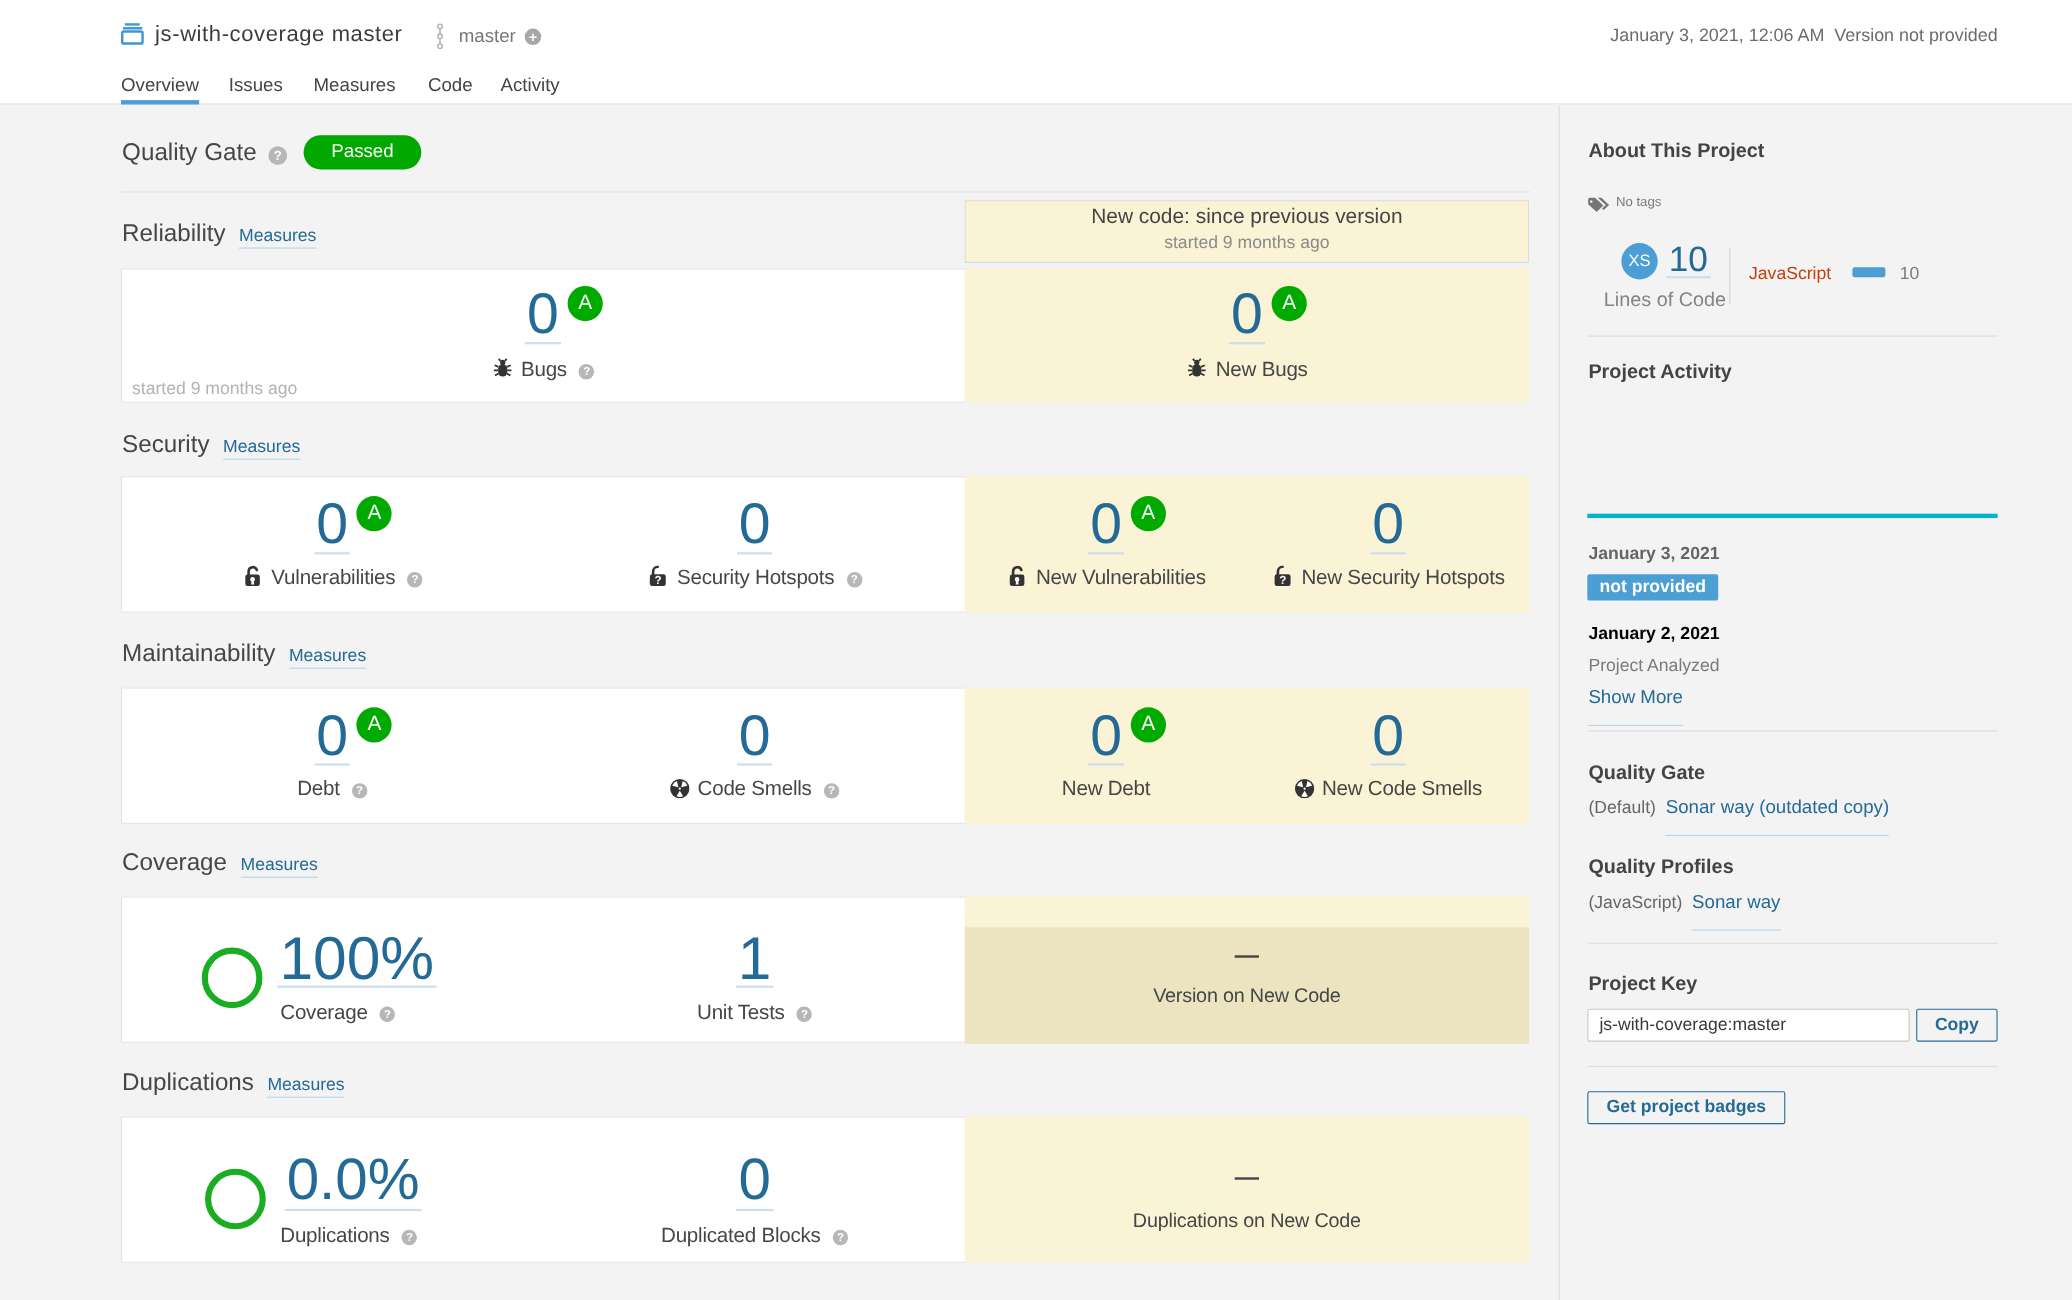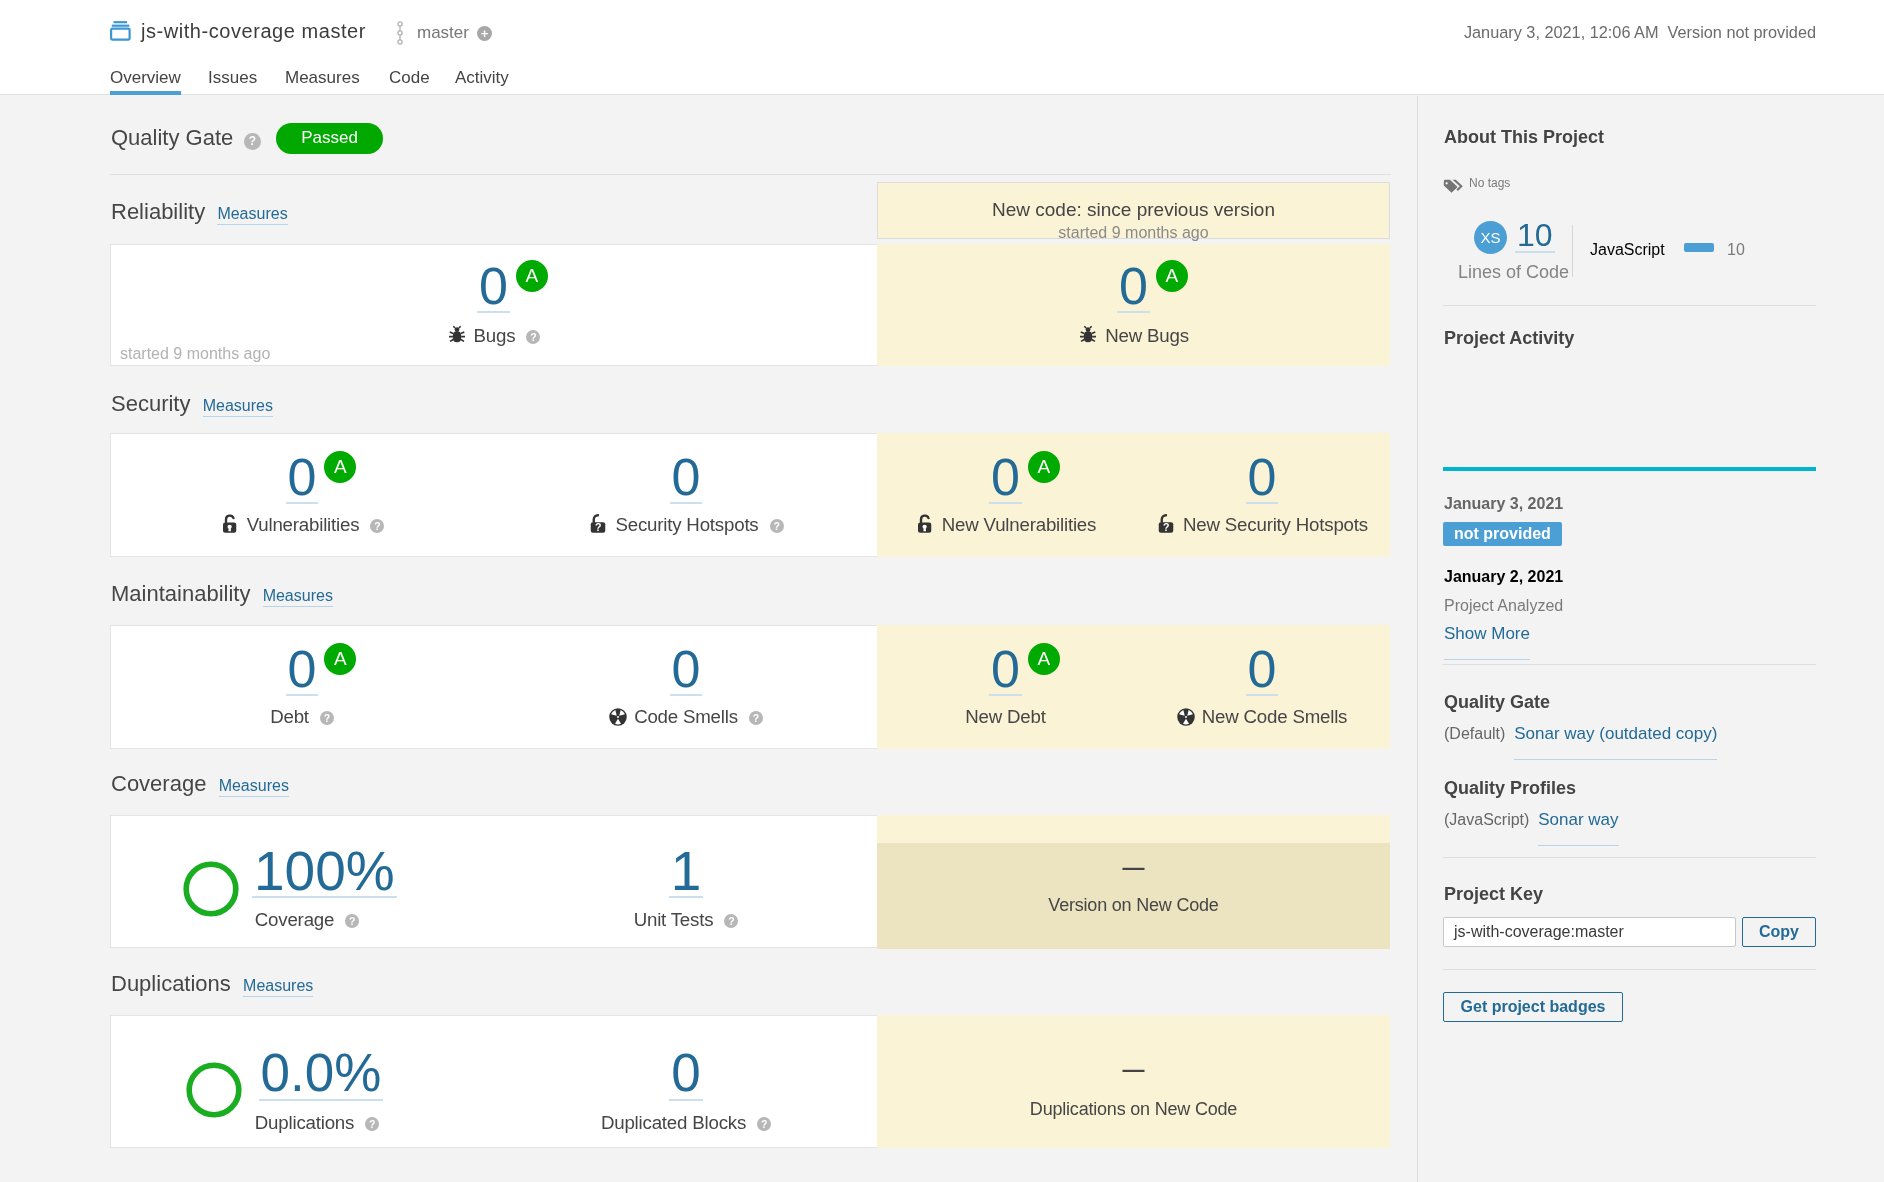--- a/index.html
+++ b/index.html
@@ -66,21 +66,21 @@
   <div class="tab" style="left:455px;">Activity</div>
   <div id="tabline"></div>
 </div>
 
 <div class="abs" style="left:111px; top:125px; font-size:22px; color:#464646;">Quality Gate</div>
 <div class="abs help" style="left:244px; top:133px; width:17px; height:17px; line-height:17px; font-size:12px;">?</div>
 <div class="abs" style="left:276px; top:123px; width:107px; height:31px; border-radius:16px; background:#00a800; color:#fff; font-size:17px; text-align:center; line-height:30px;">Passed</div>
 <div class="abs" style="left:110px; top:174px; width:1281px; height:1px; background:#e0e0e0;"></div>
 
 <div class="abs" style="left:877px; top:182px; width:513px; height:57px; background:#fbf3d5; border:1px solid #dcdcdc; text-align:center;">
-  <div style="font-size:19px; color:#444; margin-top:16px;">New code: since previous version</div>
+  <div style="font-size:19px; color:#444; margin-top:4px;">New code: since previous version</div>
   <div style="font-size:16px; color:#8a8a8a; margin-top:3px;">started 9 months ago</div>
 </div>
 
 <div class="shead" style="left:111px; top:199px;">Reliability&nbsp; <span class="mlink">Measures</span></div>
 <div class="card" id="card-rel" style="top:244px; height:122px;">
   <div class="leak" style="right:-1px; top:-1px; width:513px; height:122px;"></div>
 </div>
 
 <div class="shead" style="left:111px; top:391px;">Security&nbsp; <span class="mlink">Measures</span></div>
 <div class="card" id="card-sec" style="top:433px; height:124px;">
@@ -227,21 +227,21 @@
     <path d="M0.8 2.4 c0 -0.9 0.7 -1.6 1.6 -1.6 h4.6 l7.6 7.1 -6.1 5.9 -7.7 -7.2 z M3.6 3.1 a1.15 1.15 0 1 0 0.01 0 z" fill-rule="evenodd"></path>
     <path d="M9.5 0.8 h3.3 l7 6.5 -4.9 4.7 -1.5 -1.4 3.4 -3.3 -7.3 -6.5 z"></path>
   </svg>
 </div>
 <div class="sb" style="left:1469px; top:176px; font-size:12px; color:#7a7a7a;">No tags</div>
 
 <div class="sb" style="left:1474px; top:221px; width:33px; height:33px; border-radius:50%; background:#4b9fd5; color:#fff; font-size:15px; text-align:center; line-height:33px;">XS</div>
 <div class="sb" style="left:1515px; top:223px; font-size:32px; line-height:0.8; color:#236a97;"><span style="display:inline-block; line-height:0.8; border-bottom:2px solid #ccdfee; padding:0 2px 2px 2px;">10</span></div>
 <div class="sb" style="left:1458px; top:262px; font-size:18px; color:#848484;">Lines of Code</div>
 <div class="sb" style="left:1572px; top:225px; width:1px; height:52px; background:#d5d5d5;"></div>
-<div class="sb" style="left:1590px; top:241px; font-size:16px; color:#000000;">JavaScript</div>
+<div class="sb" style="left:1590px; top:241px; font-size:16px; color:#c2410c;">JavaScript</div>
 <div class="sb" style="left:1684px; top:243px; width:30px; height:9px; border-radius:2px; background:#4b9fd5;"></div>
 <div class="sb" style="left:1727px; top:241px; font-size:16px; color:#7b7b7b;">10</div>
 
 <div class="sbdiv" style="top:305px;"></div>
 
 <div class="sb sbh" style="left:1444px; top:328px;">Project Activity</div>
 <div class="sb" style="left:1443px; top:467px; width:373px; height:4px; background:#00b4cc;"></div>
 
 <div class="sb" style="left:1444px; top:495px; font-size:16px; font-weight:bold; color:#656565;">January 3, 2021</div>
 <div class="sb" style="left:1443px; top:522px;"><span class="blue-badge">not provided</span></div>

